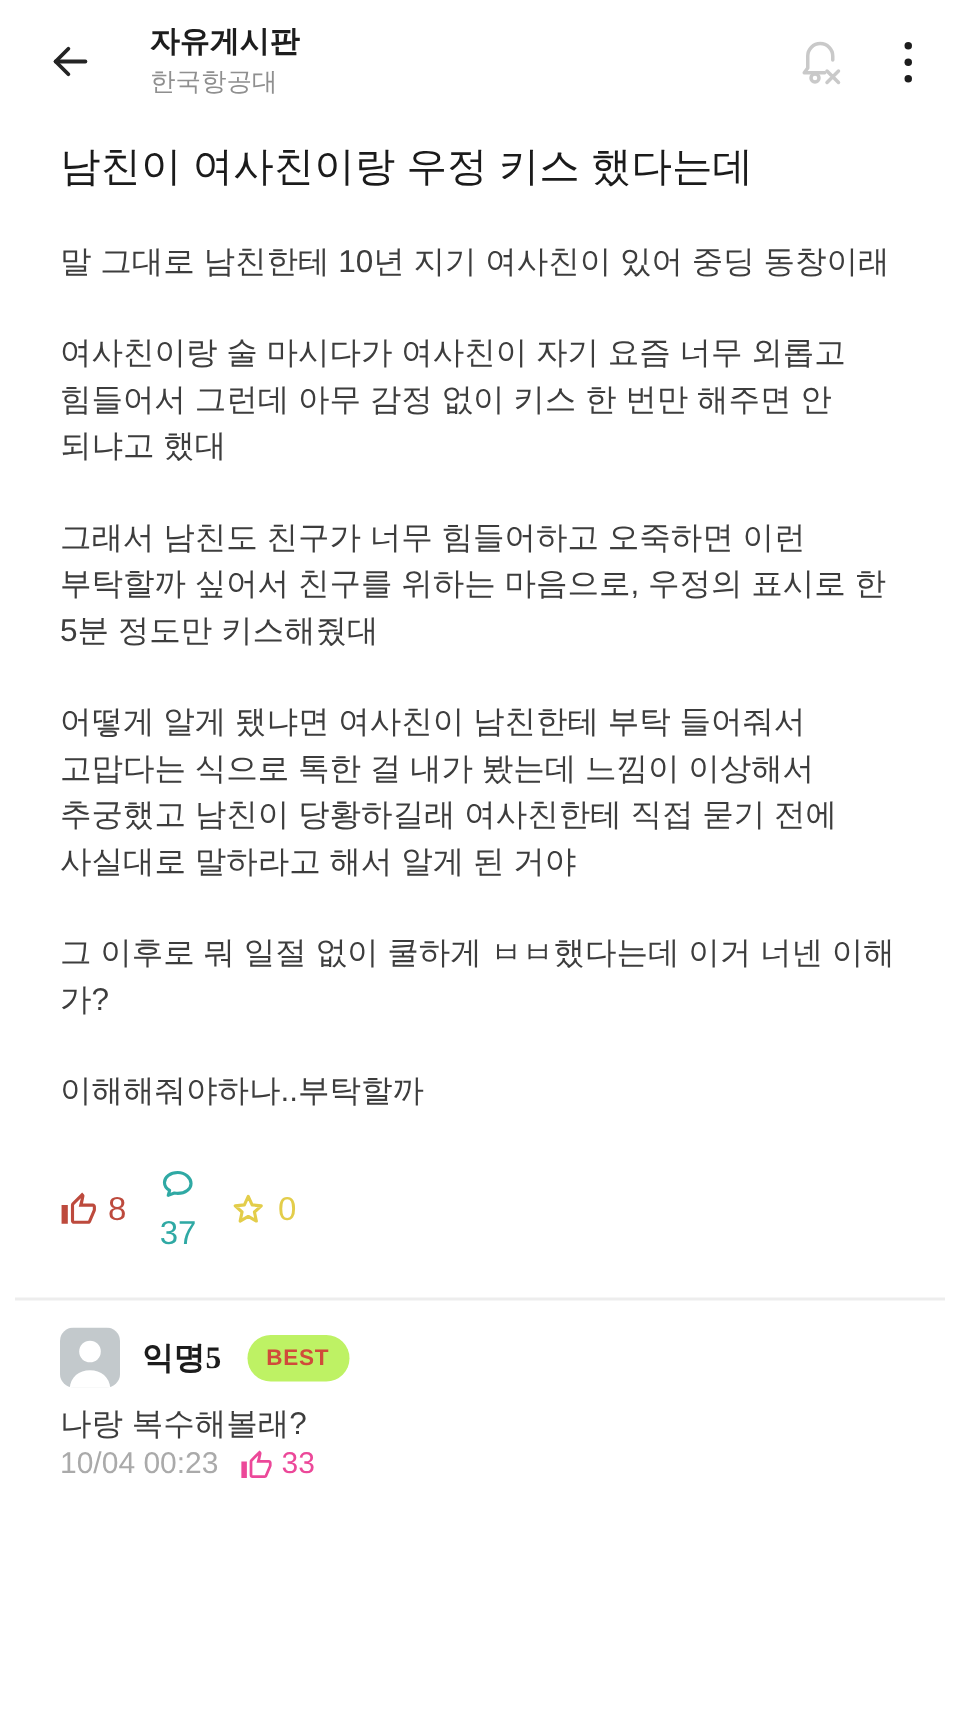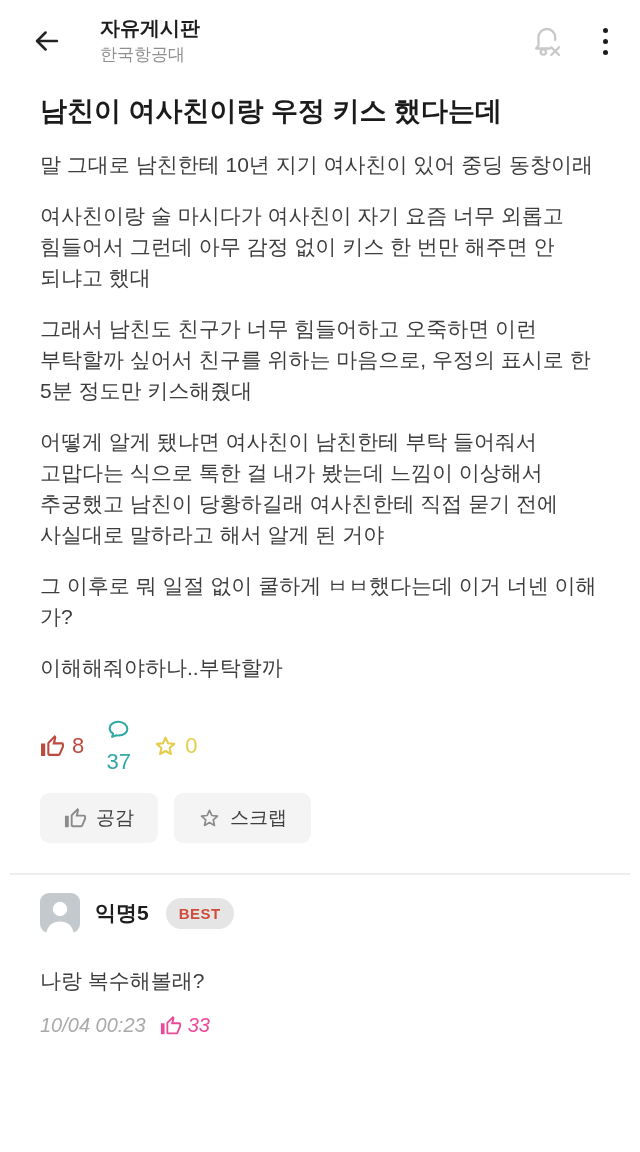--- a/index.html
+++ b/index.html
@@ -29,26 +29,26 @@
   .board-subtitle { font-size: 17px; color: #8f8f8f; margin-top: 2px; }
   .header-right { display: flex; align-items: center; gap: 30px; }
   .bell-off { width: 40px; height: 40px; color: #c9c9c9; }
   .bell-off svg { width: 40px; height: 40px; }
   .kebab { display: flex; flex-direction: column; gap: 6px; padding: 4px 6px; cursor: pointer; }
   .kebab i { width: 5px; height: 5px; border-radius: 50%; background: #1d1d1d; display: block; }
 
   
   .post { padding: 6px 40px 0 40px; }
   .post-title {
-    font-size: 27px; font-weight: bold; color: #1b1b1b;
+    font-size: 27px; font-weight: normal; color: #1b1b1b;
     line-height: 1.3; margin-top: 14px;
   }
   .para {
     font-size: 21px; line-height: 31px; color: #3d3d3d;
-    margin-top: 20px;
+    margin-top: 30px;
     word-break: keep-all;
   }
 
   
   .stats { display: flex; align-items: center; gap: 22px; margin-top: 34px; }
   .stat { display: flex; align-items: center; gap: 7px; font-size: 22px; }
   .stat svg { width: 25px; height: 25px; }
   .stat-like { color: #bd4a3d; }
   .stat-comments { color: #2fa9a4; flex-direction: column; }
   .stat-scrap { color: #e3cd4a; }
@@ -64,28 +64,28 @@
   }
   .action-btn svg { width: 23px; height: 23px; color: #8b8b8b; }
 
   
   .divider { height: 2px; background: #ededed; margin: 30px 10px 0 10px; }
 
   
   .comment { padding: 18px 40px 0 40px; }
   .comment-head { display: flex; align-items: center; gap: 15px; }
   .avatar { width: 40px; height: 40px; flex: 0 0 auto; }
-  .comment-author { font-size: 21px; font-weight: bold; color: #1c1c1c; }
+  .comment-author { font-size: 21px; font-weight: bold; color: #1c1c1c; font-family: Liberation Serif, serif; }
   .best-badge {
-    background: #e5e5e5; color: #d04b3a; font-weight: bold;
+    background: #bef264; color: #d04b3a; font-weight: bold;
     font-size: 15px; letter-spacing: 0.5px;
     padding: 7px 13px; border-radius: 16px; margin-left: 2px;
   }
-  .comment-text { margin-top: 33px; font-size: 21px; color: #3d3d3d; line-height: 30px; }
-  .comment-foot { margin-top: 18px; display: flex; align-items: center; gap: 14px; font-style: italic; }
+  .comment-text { margin-top: 10px; font-size: 21px; color: #3d3d3d; line-height: 30px; }
+  .comment-foot { margin-top: 0; display: flex; align-items: center; gap: 14px; }
   .comment-time { font-size: 20px; color: #aaaaaa; }
   .comment-like { display: flex; align-items: center; gap: 6px; color: #ec4899; font-size: 20px; }
   .comment-like svg { width: 22px; height: 22px; }
 </style>
 </head>
 <body>
 
 <div class="screen">
 
   <div class="header">
@@ -139,34 +139,20 @@
         <span>37</span>
       </div>
       <div class="stat stat-scrap">
         <svg viewBox="0 0 24 24" fill="none" stroke="currentColor" stroke-width="2" stroke-linejoin="round">
           <path d="M12 3.5l2.47 5.37 5.87.62-4.38 3.95 1.22 5.78L12 16.3l-5.18 2.92 1.22-5.78-4.38-3.95 5.87-.62z"></path>
         </svg>
         <span>0</span>
       </div>
     </div>
 
-    <div class="actions">
-      <button class="action-btn">
-        <svg viewBox="0 0 24 24" fill="currentColor">
-          <path d="M9 21h9c.83 0 1.54-.5 1.84-1.22l3.02-7.05c.09-.23.14-.47.14-.73v-2c0-1.1-.9-2-2-2h-6.31l.95-4.57.03-.32c0-.41-.17-.79-.44-1.06L14.17 1 7.58 7.59C7.22 7.95 7 8.45 7 9v10c0 1.1.9 2 2 2zM9 9l4.34-4.34L12 10h9v2l-3 7H9V9zM1 9h4v12H1z"></path>
-        </svg>
-        <span>공감</span>
-      </button>
-      <button class="action-btn">
-        <svg viewBox="0 0 24 24" fill="none" stroke="currentColor" stroke-width="1.8" stroke-linejoin="round">
-          <path d="M12 3.5l2.47 5.37 5.87.62-4.38 3.95 1.22 5.78L12 16.3l-5.18 2.92 1.22-5.78-4.38-3.95 5.87-.62z"></path>
-        </svg>
-        <span>스크랩</span>
-      </button>
-    </div>
   </div>
 
   <div class="divider"></div>
 
   <div class="comment">
     <div class="comment-head">
       <svg class="avatar" viewBox="0 0 40 40">
         <rect width="40" height="40" rx="9" fill="#c3c9cc"></rect>
         <circle cx="20" cy="16" r="7.2" fill="#ffffff"></circle>
         <path d="M6.5 41c0-7.6 6-12.5 13.5-12.5S33.5 33.4 33.5 41z" fill="#ffffff"></path>

